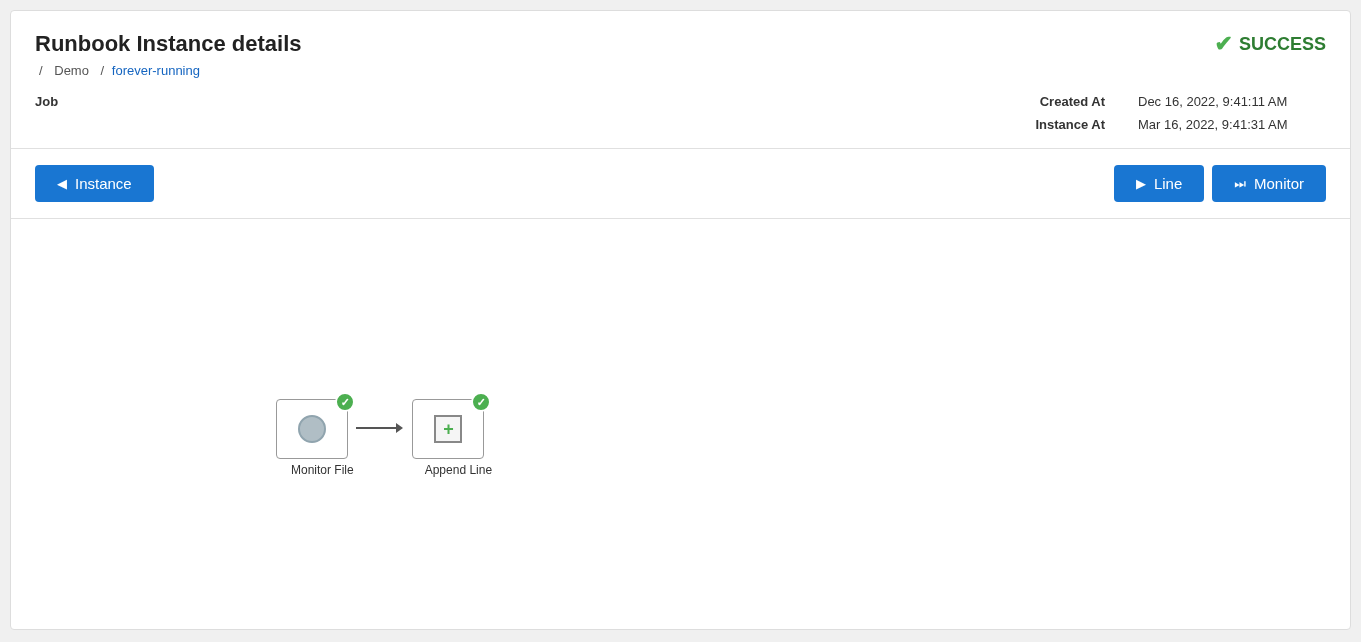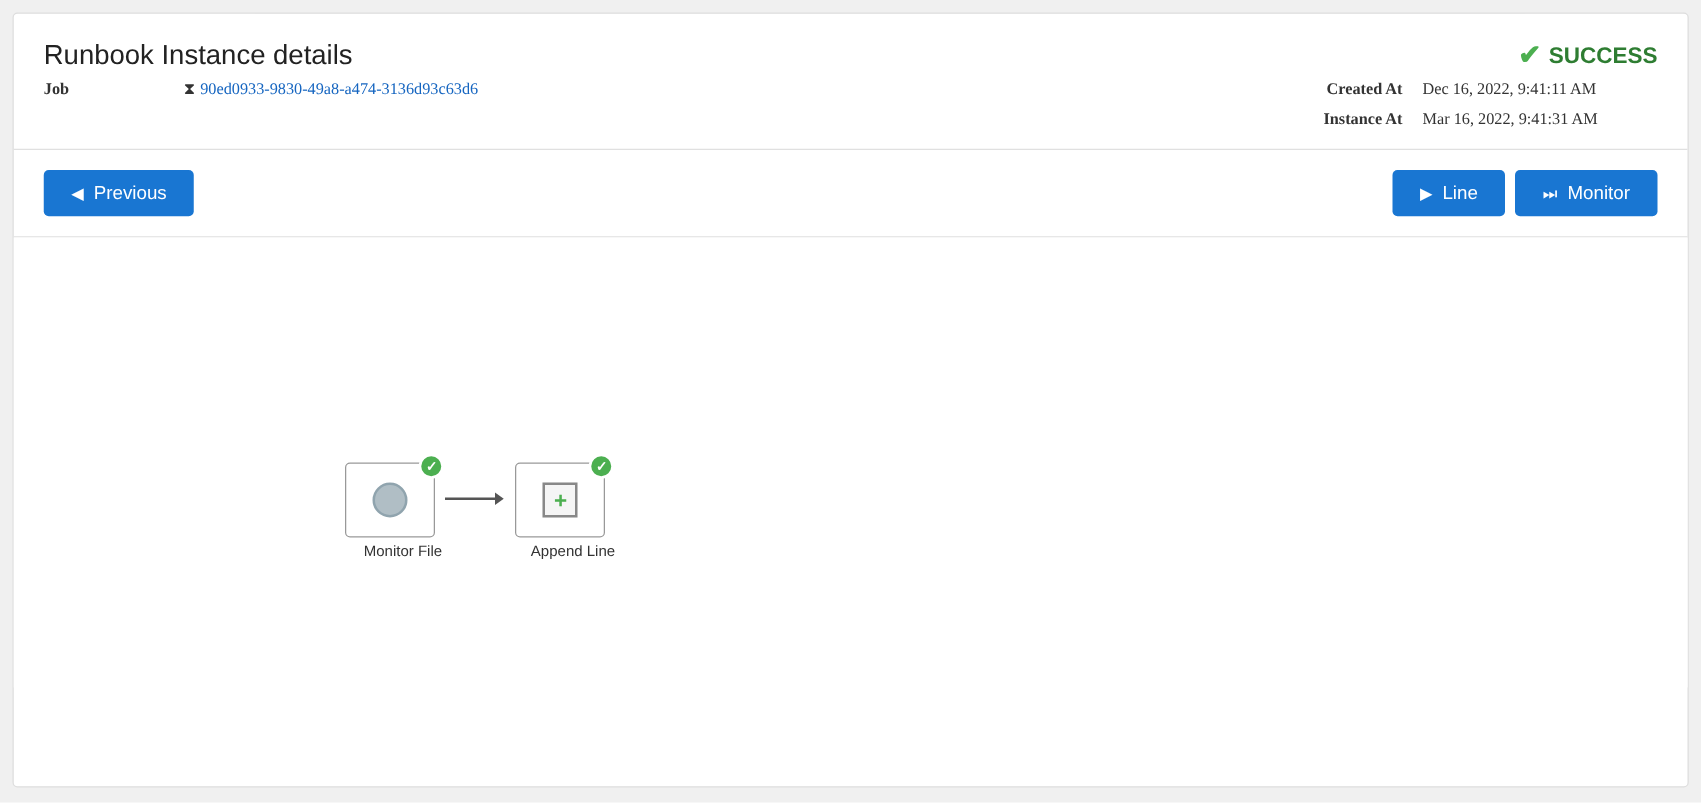--- a/index.html
+++ b/index.html
@@ -22,21 +22,21 @@
       border-bottom: 1px solid #e0e0e0;
     }
     .title-row {
       display: flex;
       justify-content: space-between;
       align-items: center;
       margin-bottom: 6px;
     }
     .page-title {
       font-size: 22px;
-      font-weight: 400;
+      font-weight: 700;
       color: #222;
     }
     .success-badge {
       display: flex;
       align-items: center;
       gap: 6px;
       color: #2e7d32;
       font-size: 18px;
       font-weight: 700;
     }
@@ -51,21 +51,20 @@
     }
     .breadcrumb a {
       color: #1565c0;
       text-decoration: none;
     }
     .breadcrumb span { margin: 0 4px; }
     .meta-grid {
       display: grid;
       grid-template-columns: 1fr 1fr;
       gap: 8px 0;
-      font-family: Liberation Serif, serif;
     }
     .meta-left { display: flex; flex-direction: column; gap: 10px; }
     .meta-right { display: flex; flex-direction: column; gap: 8px; align-items: flex-end; padding-right: 8px; }
     .meta-row {
       display: flex;
       align-items: flex-start;
       gap: 12px;
     }
     .meta-label {
       font-weight: 600;
@@ -77,21 +76,21 @@
       color: #333;
       font-size: 13px;
     }
     .meta-value a {
       color: #1565c0;
       text-decoration: none;
     }
     .meta-right-row {
       display: flex;
       align-items: center;
-      gap: 16px;
+      gap: 33px;
     }
     .meta-right-label {
       font-weight: 600;
       color: #333;
       font-size: 13px;
       min-width: 100px;
       text-align: right;
     }
     .meta-right-value {
       font-size: 13px;
@@ -225,47 +224,50 @@
 <div class="page-wrapper">
   <div class="header-section">
     <div class="title-row">
       <h1 class="page-title">Runbook Instance details</h1>
       <div class="success-badge">
         <span class="success-check">✔</span>
         <span>SUCCESS</span>
       </div>
     </div>
 
+    <div class="breadcrumb">
+      <span>/</span>
+      <span>Demo</span>
+      <span> / </span>
+      <a href="#">forever-running</a>
+    </div>
 
     <div class="meta-grid">
       <div class="meta-left">
         <div class="meta-row">
           <span class="meta-label">Job</span>
-          <span class="meta-value">
-            <span style="margin-right:4px;">⧗</span><a href="#">90ed0933-9830-49a8-a474-3136d93c63d6</a>
-          </span>
         </div>
       </div>
       <div class="meta-right">
         <div class="meta-right-row">
           <span class="meta-right-label">Created At</span>
           <span class="meta-right-value">Dec 16, 2022, 9:41:11 AM</span>
         </div>
         <div class="meta-right-row">
           <span class="meta-right-label">Instance At</span>
           <span class="meta-right-value">Mar 16, 2022, 9:41:31 AM</span>
         </div>
       </div>
     </div>
   </div>
 
   <div class="nav-row">
     <button class="btn-nav">
       <span class="btn-icon">◀</span>
-      <span>Previous</span>
+      <span>Instance</span>
     </button>
     <div class="nav-right">
       <button class="btn-nav">
         <span class="btn-icon">▶</span>
         <span>Line</span>
       </button>
       <button class="btn-nav">
         <span class="btn-icon">⏭</span>
         <span>Monitor</span>
       </button>

